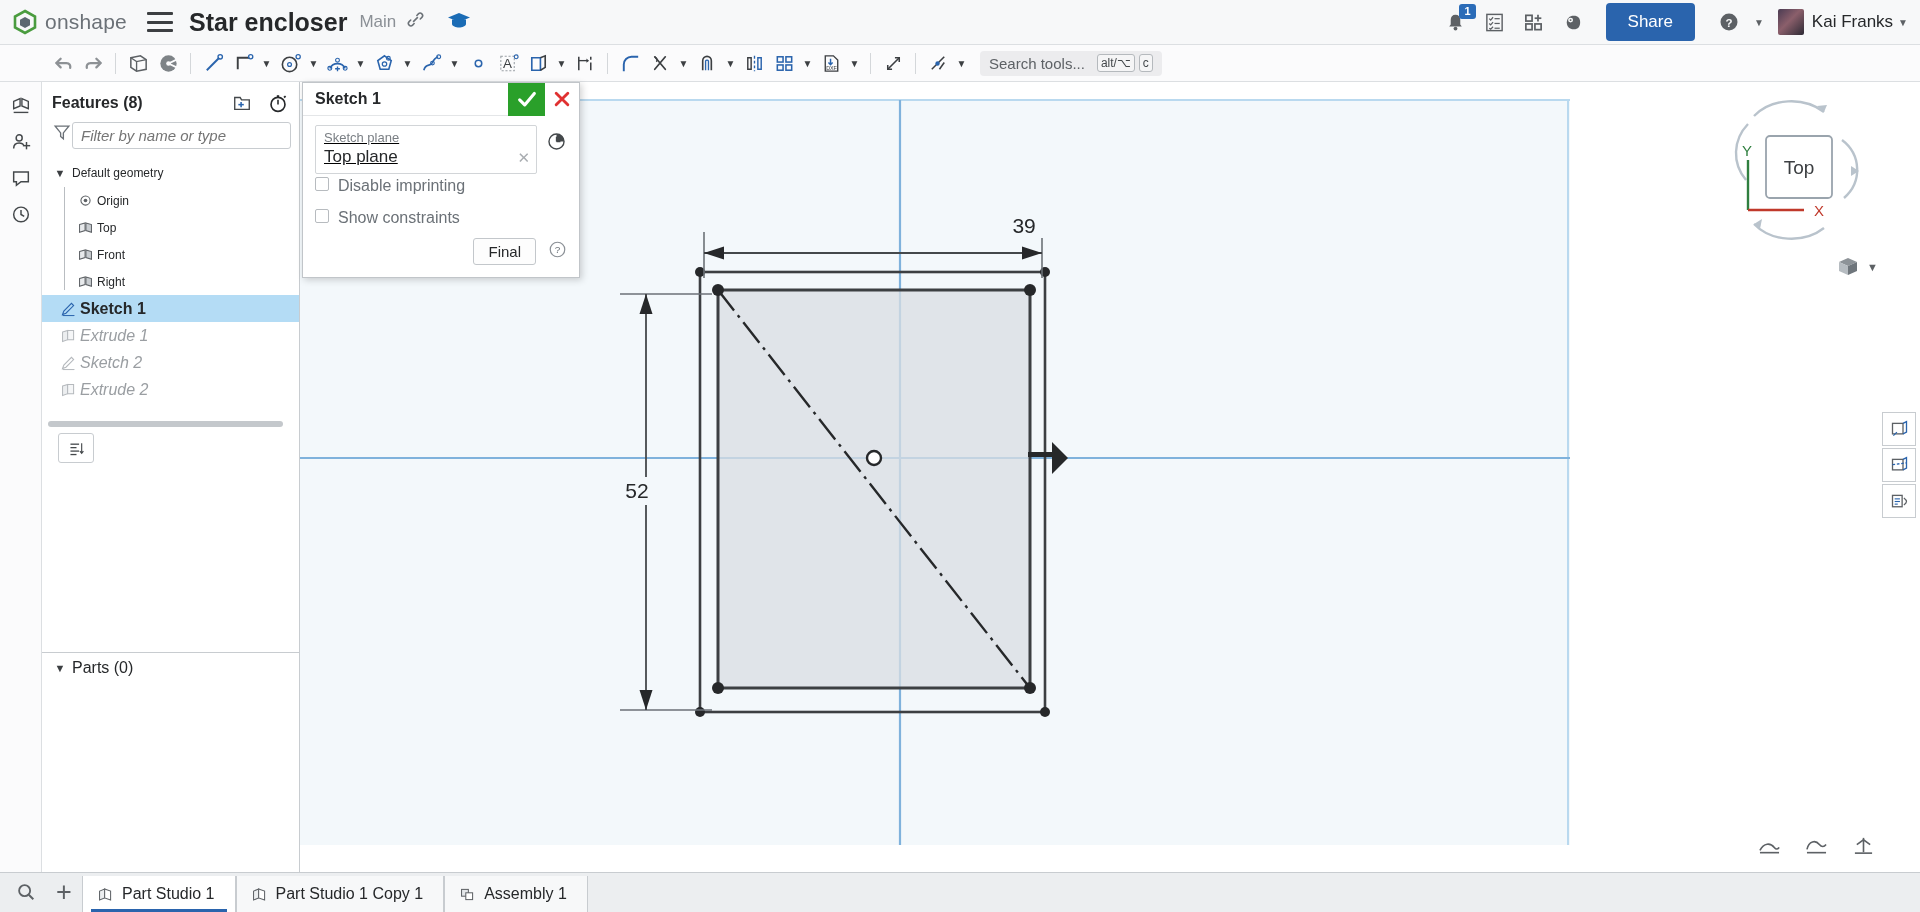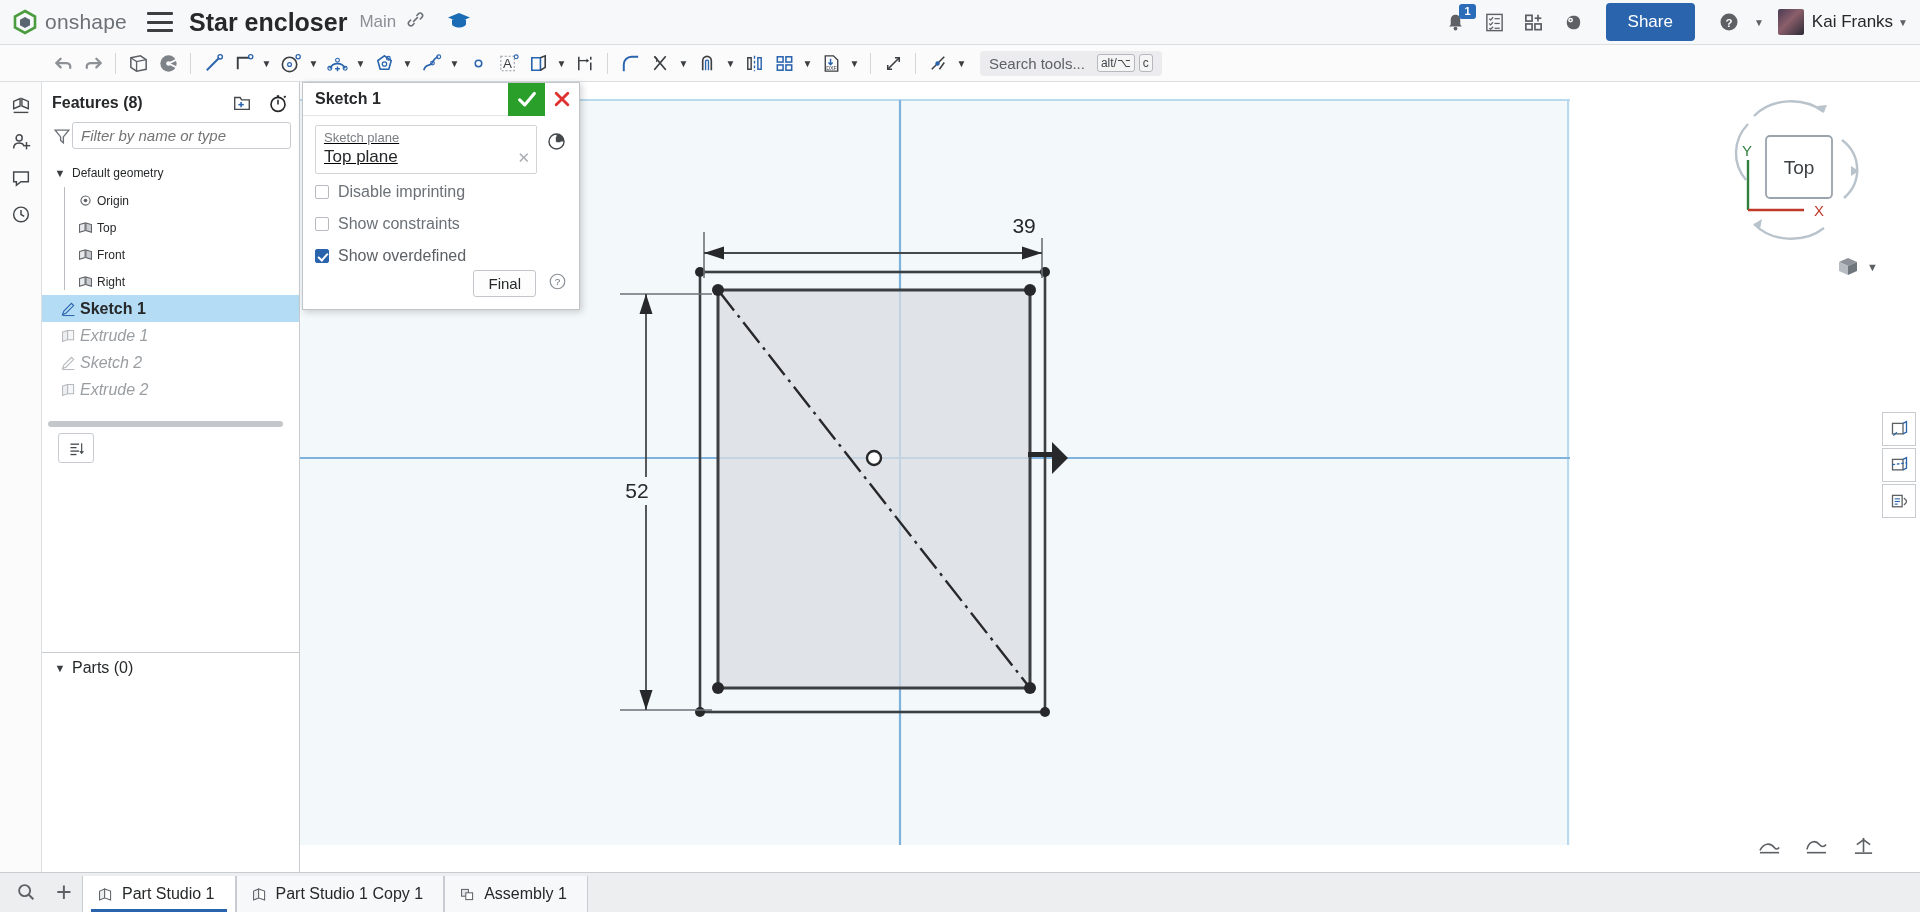--- a/index.html
+++ b/index.html
@@ -64,21 +64,21 @@
   .body { flex: 1 1 auto; display: flex; position: relative; min-height: 0; }
 
   
   .sidebar {
     width: 258px; background: #ffffff; border-right: 1px solid #c8ccd0;
     display: flex; flex-direction: column; flex: none; position: relative; z-index: 4;
   }
   .feat-head { display: flex; align-items: center; padding: 10px 10px 6px 10px; }
   .feat-title { font-size: 16px; font-weight: bold; color: #26282a; flex: 1 1 auto; }
   .feat-head-icon { margin-left: 14px; cursor: pointer; color: #44484b; display: flex; }
-  .filter-row { display: flex; align-items: center; padding: 2px 10px 8px 10px; }
+  .filter-row { display: flex; align-items: flex-start; padding: 2px 10px 8px 10px; }
   .filter-icon { width: 28px; display: flex; justify-content: center; color: #6b7177; cursor: pointer; }
   .filter-input {
     flex: 1 1 auto; height: 27px; border: 1px solid #c8ccd0; border-radius: 3px;
     padding: 0 8px; font-size: 15px; font-style: italic; color: #8b9096;
     font-family: "Liberation Sans", sans-serif; background: #fff; outline: none;
   }
   .tree { flex: 0 0 auto; padding-top: 2px; }
   .tree-group { display: flex; align-items: center; height: 28px; padding-left: 10px; cursor: pointer; }
   .tw { width: 16px; display:flex; align-items:center; justify-content:center; font-size: 11px; color:#3c3f42; }
   .tree-group-label { font-size: 12px; color: #26282a; margin-left: 4px; }
@@ -118,21 +118,21 @@
   .sd-cancel { width: 34px; height: 33px; display: flex; align-items: center; justify-content: center;
                background: #fff; cursor: pointer; }
   .sd-body { padding: 9px 12px 12px 12px; }
   .sd-field-wrap { display: flex; align-items: flex-start; text-decoration: underline; }
   .sd-field { flex: 1 1 auto; border: 1px solid #d2d5d8; border-radius: 2px; background: #fff;
               padding: 4px 8px 6px 8px; position: relative; }
   .sd-field-label { font-size: 13px; color: #7a7f84; margin-bottom: 2px; }
   .sd-field-value { font-size: 17px; color: #26282a; }
   .sd-field-x { position: absolute; right: 6px; bottom: 6px; color: #a9adb1; font-size: 15px; cursor: pointer; }
   .sd-clock { margin-left: 9px; margin-top: 6px; cursor: pointer; }
-  .cb-row { display: flex; align-items: center; height: 29px; margin-top: 3px; cursor: pointer; }
+  .cb-row { display: flex; height: 29px; margin-top: 3px; cursor: pointer; }
   .cb {
     width: 14px; height: 14px; border: 1px solid #b7bbbf; border-radius: 2px; background: #fff;
     margin-right: 9px; flex: none;
   }
   .cb.checked { background: #2a64ad; border-color: #2a64ad; position: relative; }
   .cb.checked:after {
     content: ""; position: absolute; left: 4px; top: 1px; width: 4px; height: 8px;
     border: solid #fff; border-width: 0 2px 2px 0; transform: rotate(42deg);
   }
   .cb-label { font-size: 16px; color: #6b7177; }
@@ -633,24 +633,20 @@
         </div>
 
         <div class="cb-row">
           <span class="cb"></span>
           <span class="cb-label">Disable imprinting</span>
         </div>
         <div class="cb-row">
           <span class="cb"></span>
           <span class="cb-label">Show constraints</span>
         </div>
-        <div class="cb-row enabled">
-          <span class="cb checked"></span>
-          <span class="cb-label">Show overdefined</span>
-        </div>
 
         <div class="sd-footer">
           <div class="final-btn">Final</div>
           <span class="sd-help">
             <svg viewBox="0 0 22 22" width="19" height="19">
               <circle cx="11" cy="11" r="8.4" fill="none" stroke="#8b9096" stroke-width="1.4"></circle>
               <text x="11" y="15.4" font-size="11.5" fill="#6b7177" text-anchor="middle" font-family="Liberation Sans, sans-serif">?</text>
             </svg>
           </span>
         </div>

